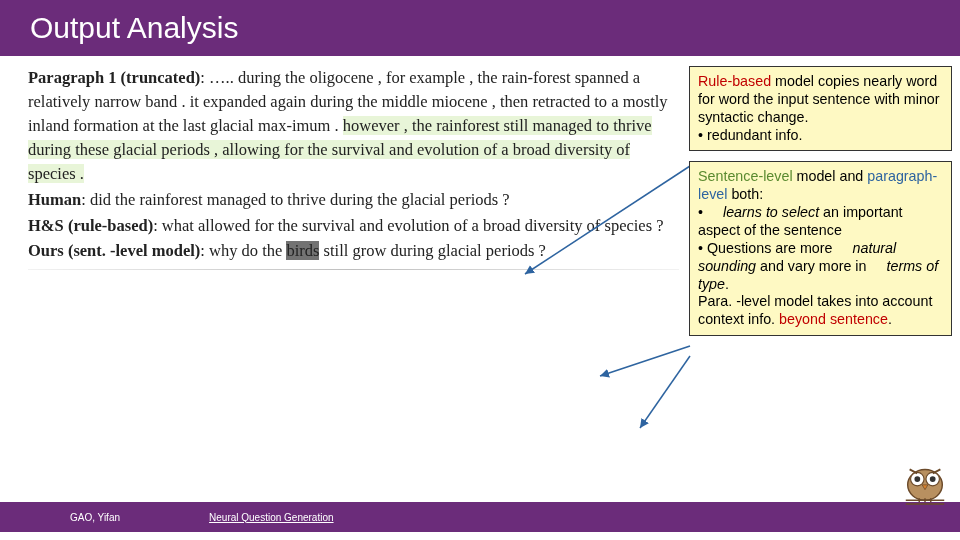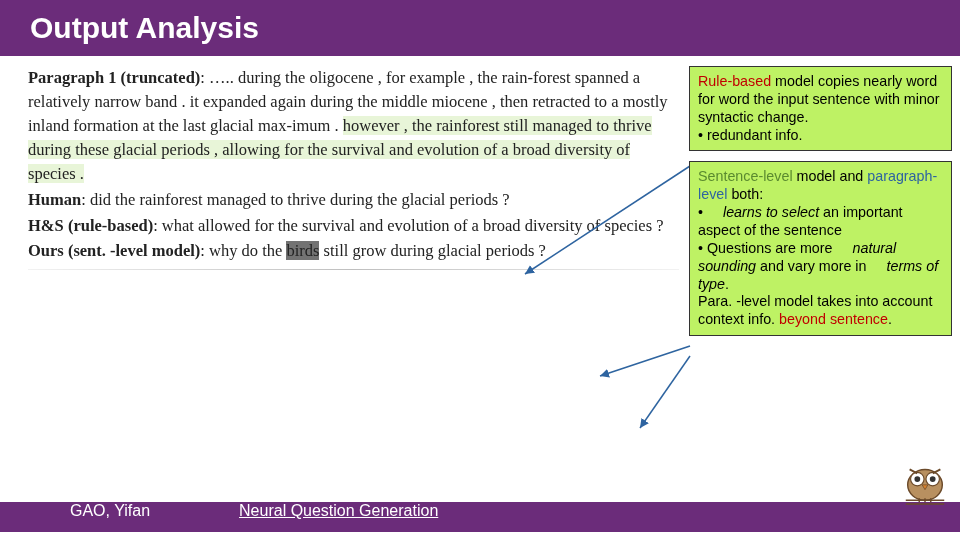--- a/index.html
+++ b/index.html
@@ -1,32 +1,32 @@
 <!DOCTYPE html>
 <html><head>
 <meta charset="utf-8">
 <style>
   * { margin: 0; padding: 0; box-sizing: border-box; }
   html, body { width: 960px; height: 540px; font-family: "Segoe UI", Arial, sans-serif; background: #fff; overflow: hidden; }
   .header { background: #6b2c7a; color: #fff; height: 56px; display: flex; align-items: center; padding-left: 30px; }
-  .header-title { font-size: 30px; font-weight: 700; }
+  .header-title { font-size: 30px; font-weight: 400; }
   .content { display: flex; height: 446px; position: relative; }
   .left-col { width: 685px; padding: 10px 6px 4px 28px; font-family: "Times New Roman", serif; font-size: 16.5px; line-height: 1.45; color: #222; position: relative; }
   .right-col { width: 275px; padding: 10px 8px 4px 4px; position: relative; }
   .para-text { display: inline; }
   .hl-green { background: #e8f5d8; }
   .hl-pink { background: #737373; }
   .bold { font-weight: bold; }
   .entry { margin-top: 2px; }
-  .note-box { border: 1px solid #333; padding: 6px 8px; margin-bottom: 10px; font-size: 14.3px; line-height: 1.25; background: #bef264; position: relative; z-index: 2; }
+  .note-box { border: 1px solid #333; padding: 6px 8px; margin-bottom: 10px; font-size: 14.3px; line-height: 1.25; background: #fef9c3; position: relative; z-index: 2; }
   .color-red { color: #c00000; }
   .color-green { color: #5a8a2f; }
   .color-blue { color: #2e64a0; }
   .italic { font-style: italic; margin-left: 16px; }
-  .footer { background: #6b2c7a; color: #fff; height: 30px; display: flex; font-size: 16px; }
+  .footer { background: #6b2c7a; color: #fff; height: 30px; display: flex; align-items: center; font-size: 10px; }
   .footer-left { margin-left: 70px; }
   .footer-center { margin-left: 89px; text-decoration: underline; }
   .arrow-svg { position: absolute; top: 0; left: 0; width: 960px; height: 454px; pointer-events: none; z-index: 1; }
   .owl { position: absolute; right: 6px; bottom: -4px; width: 58px; height: 50px; z-index: 3; }
   .owl svg { width: 100%; height: 100%; }
   .divider { height: 1px; background: linear-gradient(to right, rgba(0,0,0,0.05), rgba(0,0,0,0.25), rgba(0,0,0,0.05)); margin-top: 6px; }
 </style>
 </head>
 <body>
 

